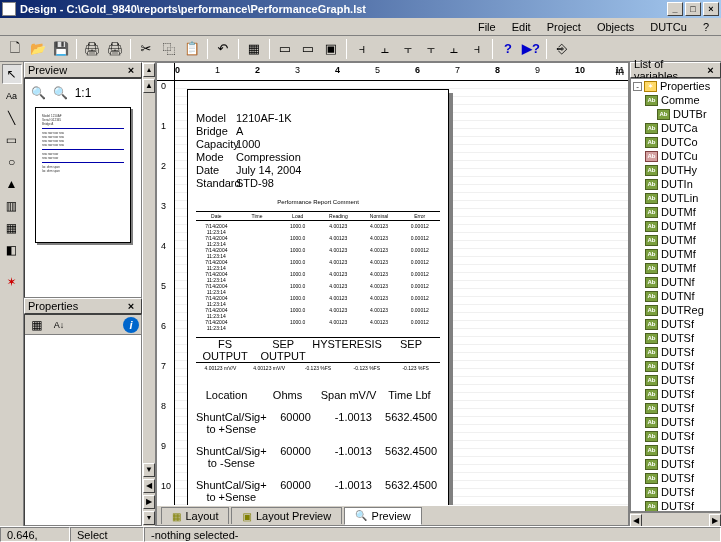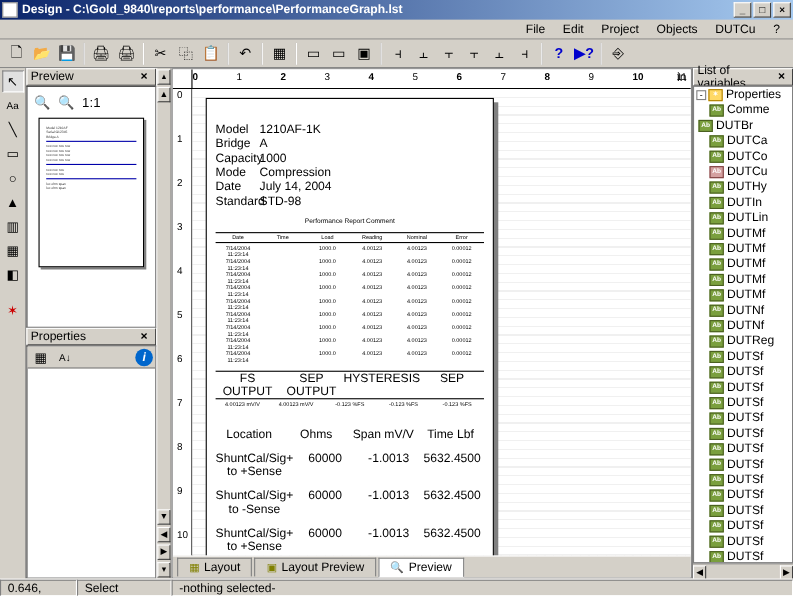--- a/index.html
+++ b/index.html
@@ -399,21 +399,21 @@
       <div class="treeitem">
         <span class="exp">-</span>
         <span class="vicon root">✶</span>
         <span>Properties</span>
       </div>
       <div id="varlist">
           <div class="treeitem" style="padding-left: 14px;">
             <span class="vicon">Ab</span>
             <span>Comme</span>
           </div>
-          <div class="treeitem" style="padding-left: 4px;">
+          <div class="treeitem" style="padding-left: 26px;">
             <span class="vicon">Ab</span>
             <span>DUTBr</span>
           </div>
           <div class="treeitem" style="padding-left: 14px;">
             <span class="vicon">Ab</span>
             <span>DUTCa</span>
           </div>
           <div class="treeitem" style="padding-left: 14px;">
             <span class="vicon">Ab</span>
             <span>DUTCo</span>
@@ -527,15 +527,15 @@
     <div class="rpscroll">
       <div class="esbtn">◀</div>
       <div style="flex:1"></div>
       <div class="esbtn">▶</div>
     </div>
   </div>
 </div>
 
 <div class="statusbar">
   <div class="cell" style="width:70px">0.646, 3.178</div>
-  <div class="cell" style="width:86px">Select</div>
+  <div class="cell" style="width:74px">Select</div>
   <div class="cell" style="flex:1">-nothing selected-</div>
 </div>
 
 </body></html>

